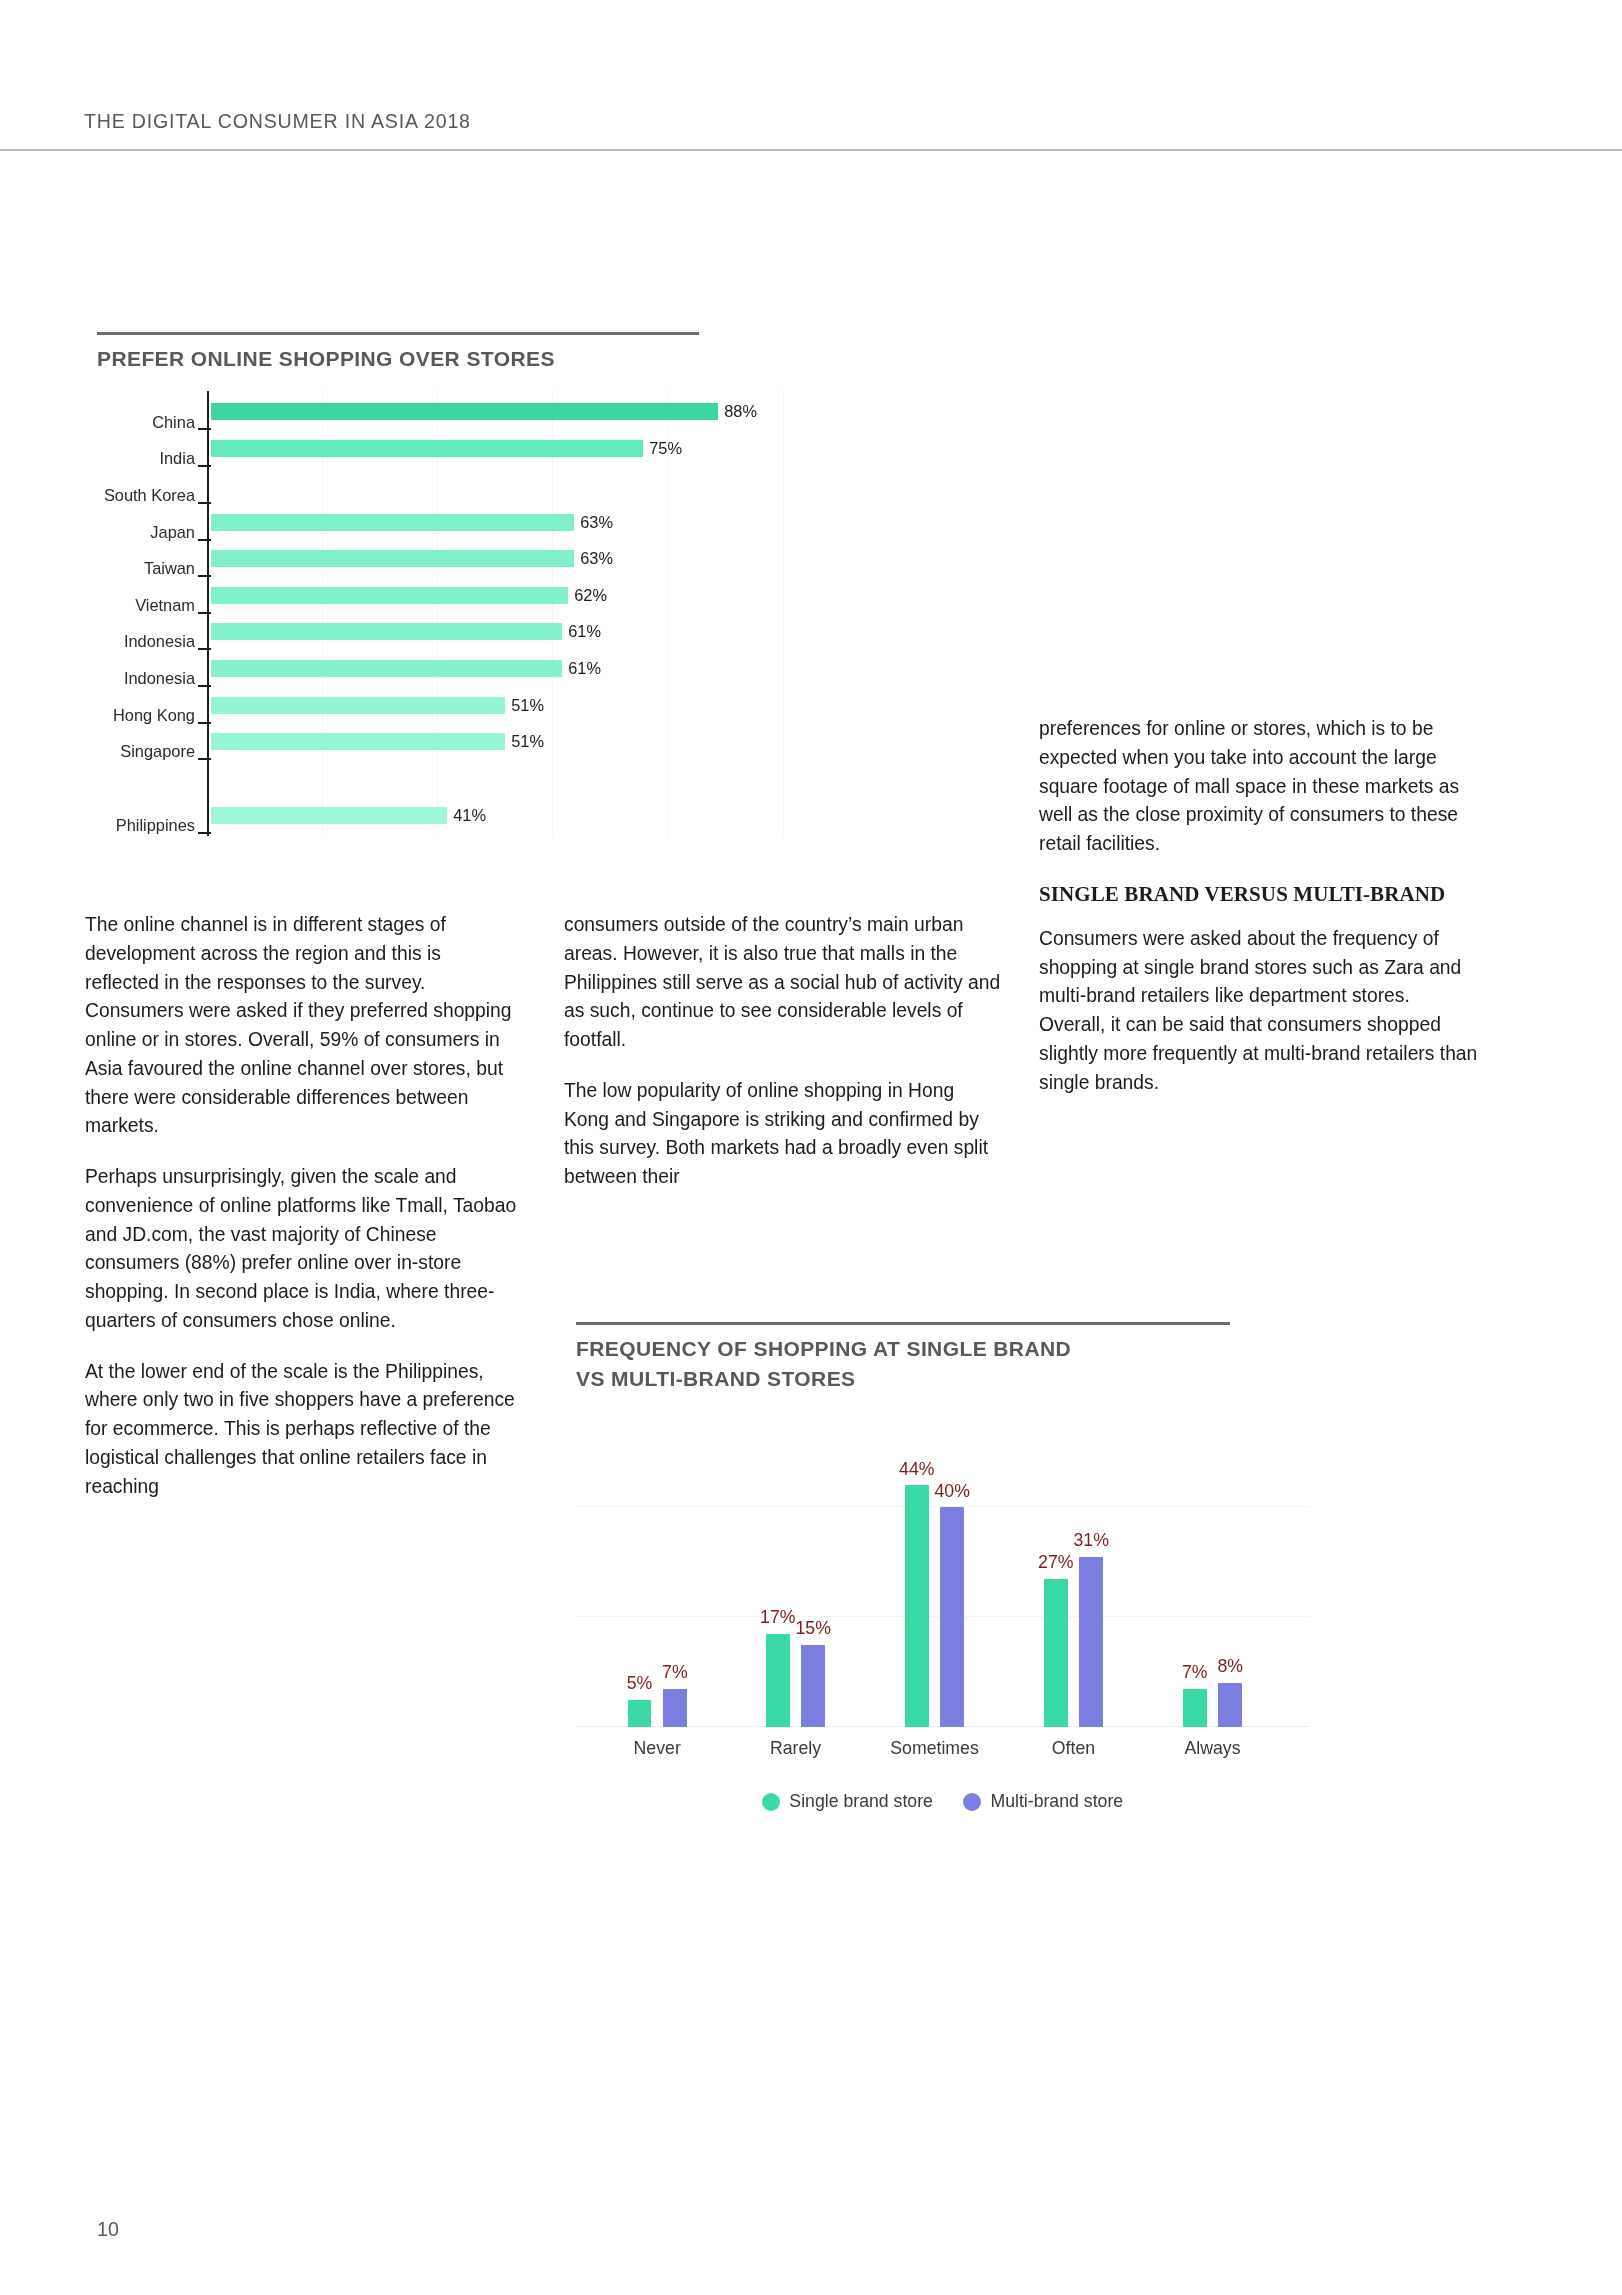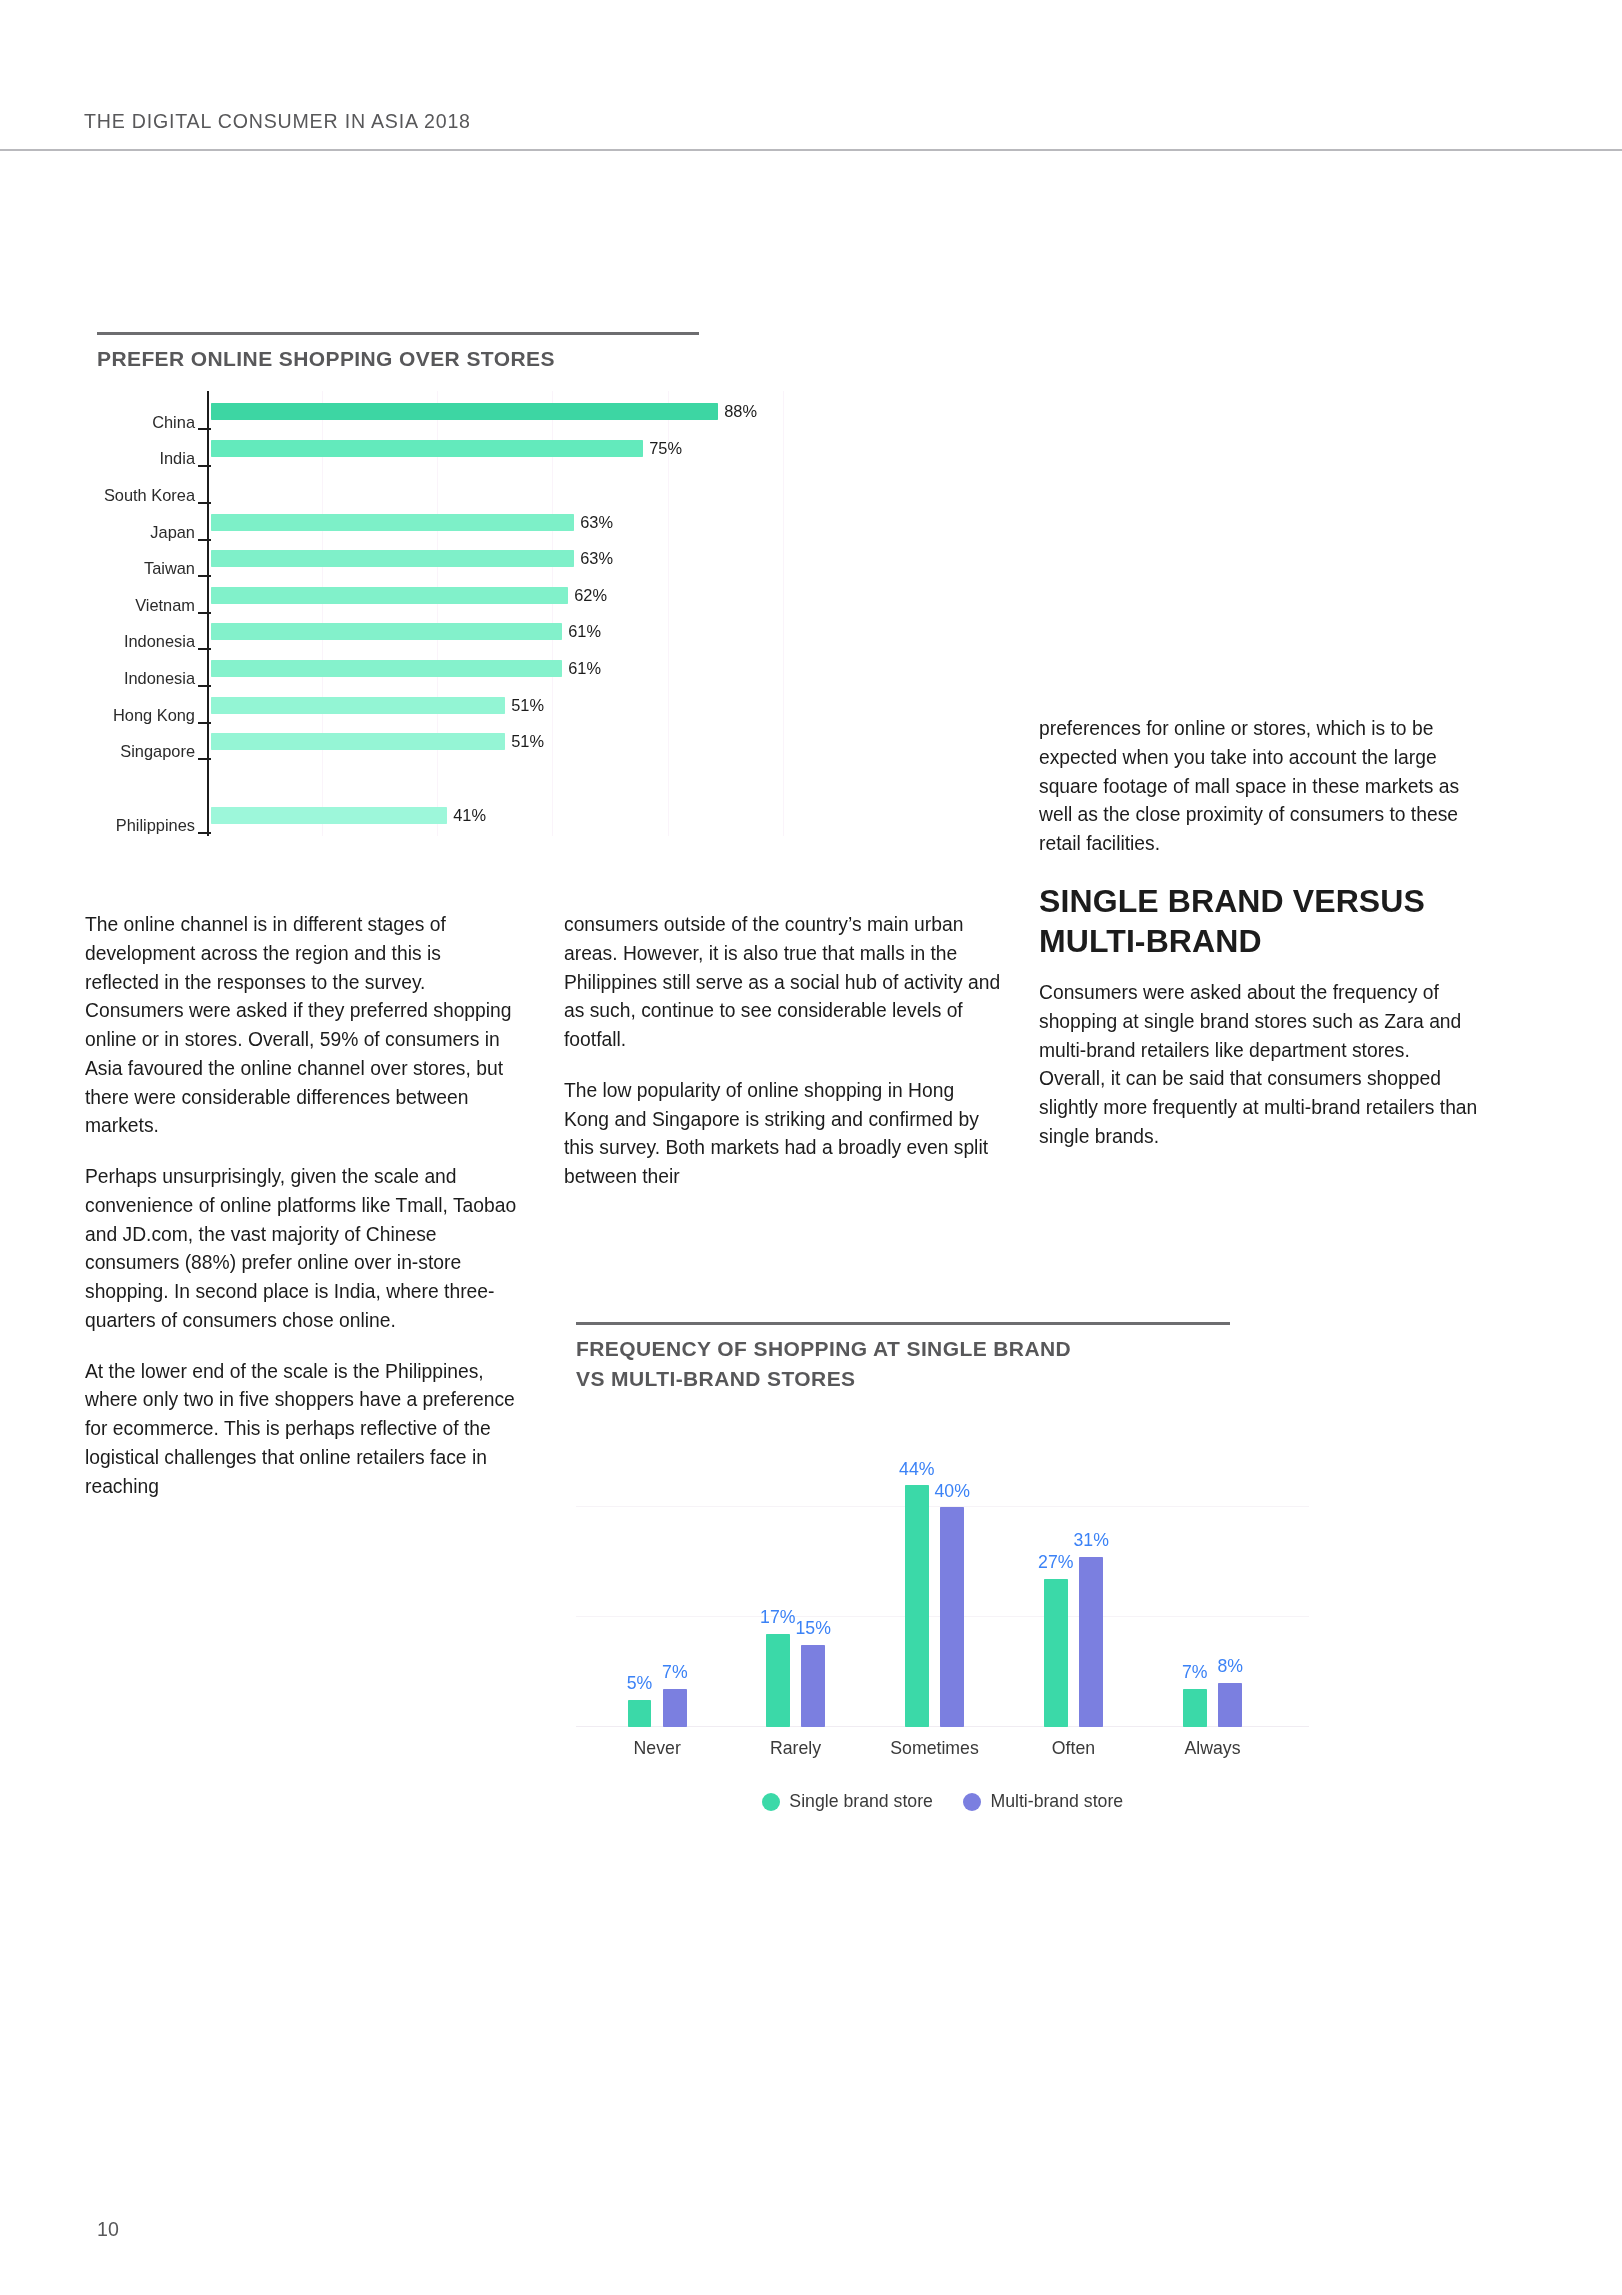--- a/index.html
+++ b/index.html
@@ -51,22 +51,22 @@
   }
   .c1-tick{width:13.7px;height:2px;background:#1c1c1c;margin-right:0px;}
   .c1-barwrap{position:relative;height:37px;flex:1;display:flex;align-items:center;}
   .c1-bar{height:17px;border-radius:0.7px;}
   .c1-val{font-size:16.4px;color:#1c1c1c;margin-left:5.9px;line-height:1;}
 
   
   .col{position:absolute;font-size:19.3px;line-height:1.49;color:#1c1c1c;}
   .col p{margin:0 0 22px 0;}
   .col h2{
-    font-size:32px;font-weight:700;line-height:1.26;
-    margin:0 0 17.7px 0;letter-spacing:0.1px;text-transform:uppercase;
+    font-size:21px;font-weight:700;line-height:1.26;
+    margin:0 0 17.7px 0;letter-spacing:0.1px;text-transform:uppercase;font-family:Liberation Serif, serif;
   }
   #col1{left:85px;top:911px;width:432px;}
   #col2{left:564px;top:911px;width:440px;}
   #col3{left:1039px;top:715px;width:440px;}
   #col3 h2{margin-top:9.2px;}
 
   
   #chart2{position:absolute;left:576px;top:1322px;width:654px;}
   #chart2 .cap-rule{width:654px;}
   #chart2-plot{
@@ -76,21 +76,21 @@
   .c2-hgrid{position:absolute;left:0;width:733px;height:1.3px;background:#f6f3f7;}
   .c2-base{position:absolute;left:0;bottom:0;width:733px;height:1.3px;background:#f0ecf2;}
   .c2-group{
     position:absolute;bottom:0;width:131px;height:275px;
     display:flex;align-items:flex-end;justify-content:center;gap:11.8px;
   }
   .c2-barbox{position:relative;width:23.6px;display:flex;flex-direction:column;justify-content:flex-end;height:100%;}
   .c2-bar{width:23.6px;border-radius:0.7px;}
   .c2-vlabel{
     position:absolute;left:50%;transform:translateX(-50%);
-    font-size:17.7px;color:#3b82f6;white-space:nowrap;line-height:1;
+    font-size:17.7px;color:#7f1d1d;white-space:nowrap;line-height:1;
   }
   .c2-xlabels{
     position:absolute;top:325px;left:0;width:733px;height:26px;
   }
   .c2-xlabel{
     position:absolute;width:131px;text-align:center;
     font-size:17.7px;color:#3a3a3a;
   }
   .c2-legend{
     position:absolute;top:380px;left:0;width:733px;

